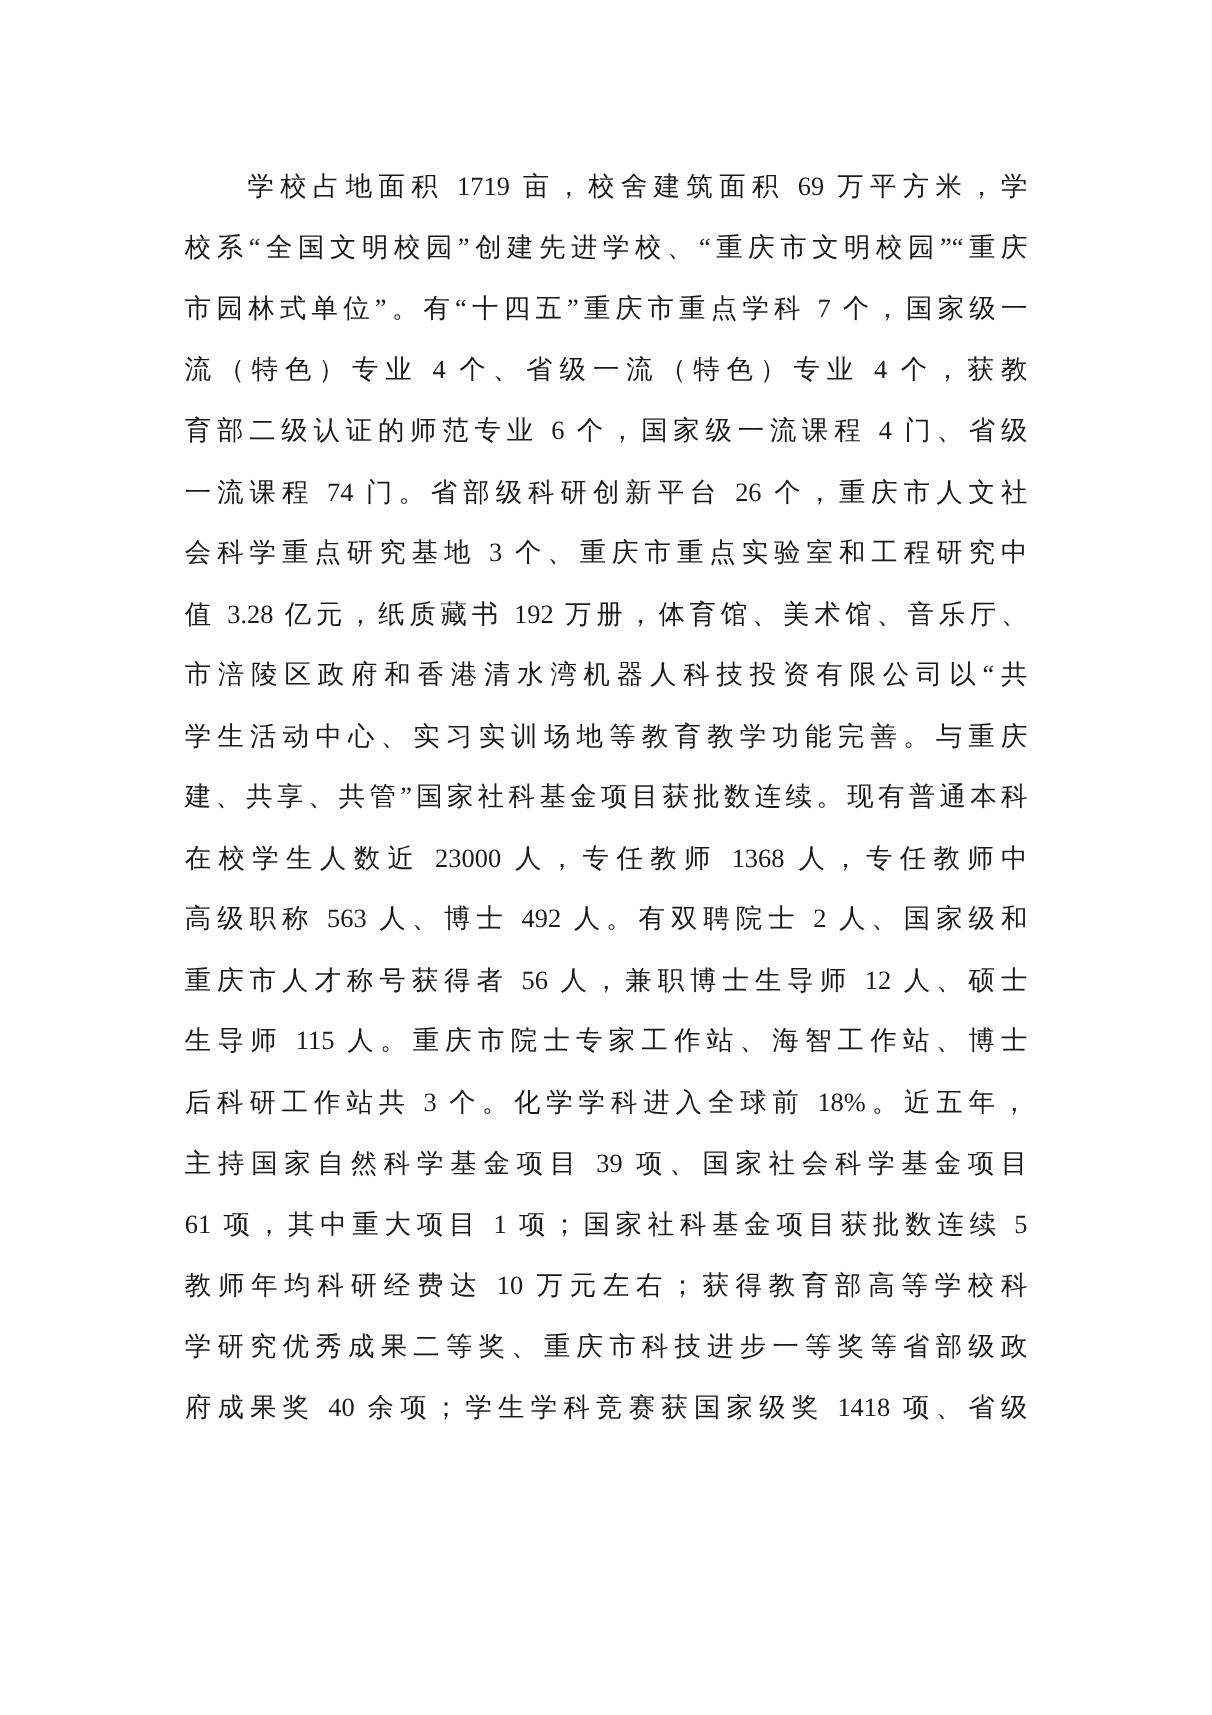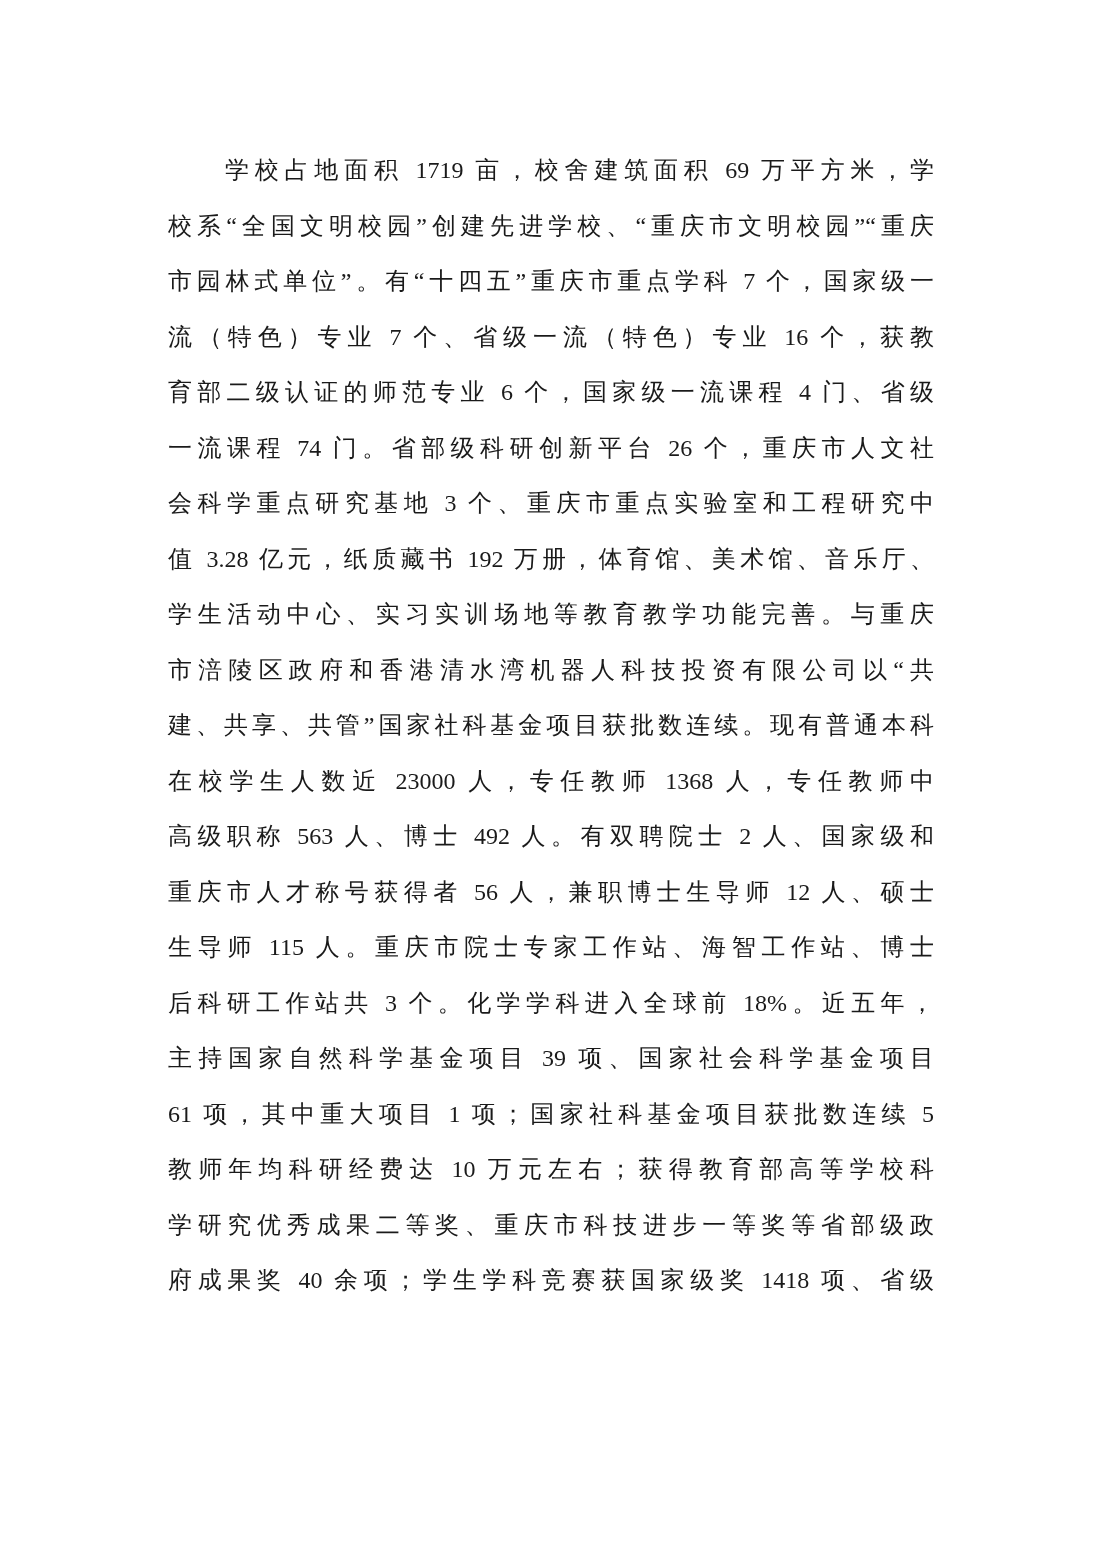--- a/index.html
+++ b/index.html
@@ -37,27 +37,27 @@
   }
 </style>
 </head>
 <body>
 
 <div class="page">
   <div class="paragraph">
       <div class="text-line first">学校占地面积 1719 亩，校舍建筑面积 69 万平方米，学</div>
       <div class="text-line">校系“全国文明校园”创建先进学校、“重庆市文明校园”“重庆</div>
       <div class="text-line">市园林式单位”。有“十四五”重庆市重点学科 7 个，国家级一</div>
-      <div class="text-line">流（特色）专业 7 个、省级一流（特色）专业 16 个，获教</div>
+      <div class="text-line">流（特色）专业 4 个、省级一流（特色）专业 4 个，获教</div>
       <div class="text-line">育部二级认证的师范专业 6 个，国家级一流课程 4 门、省级</div>
       <div class="text-line">一流课程 74 门。省部级科研创新平台 26 个，重庆市人文社</div>
       <div class="text-line">会科学重点研究基地 3 个、重庆市重点实验室和工程研究中</div>
       <div class="text-line">值 3.28 亿元，纸质藏书 192 万册，体育馆、美术馆、音乐厅、</div>
+      <div class="text-line">市涪陵区政府和香港清水湾机器人科技投资有限公司以“共</div>
       <div class="text-line">学生活动中心、实习实训场地等教育教学功能完善。与重庆</div>
-      <div class="text-line">市涪陵区政府和香港清水湾机器人科技投资有限公司以“共</div>
       <div class="text-line">建、共享、共管”国家社科基金项目获批数连续。现有普通本科</div>
       <div class="text-line">在校学生人数近 23000 人，专任教师 1368 人，专任教师中</div>
       <div class="text-line">高级职称 563 人、博士 492 人。有双聘院士 2 人、国家级和</div>
       <div class="text-line">重庆市人才称号获得者 56 人，兼职博士生导师 12 人、硕士</div>
       <div class="text-line">生导师 115 人。重庆市院士专家工作站、海智工作站、博士</div>
       <div class="text-line">后科研工作站共 3 个。化学学科进入全球前 18%。近五年，</div>
       <div class="text-line">主持国家自然科学基金项目 39 项、国家社会科学基金项目</div>
       <div class="text-line">61 项，其中重大项目 1 项；国家社科基金项目获批数连续 5</div>
       <div class="text-line">教师年均科研经费达 10 万元左右；获得教育部高等学校科</div>
       <div class="text-line">学研究优秀成果二等奖、重庆市科技进步一等奖等省部级政</div>

